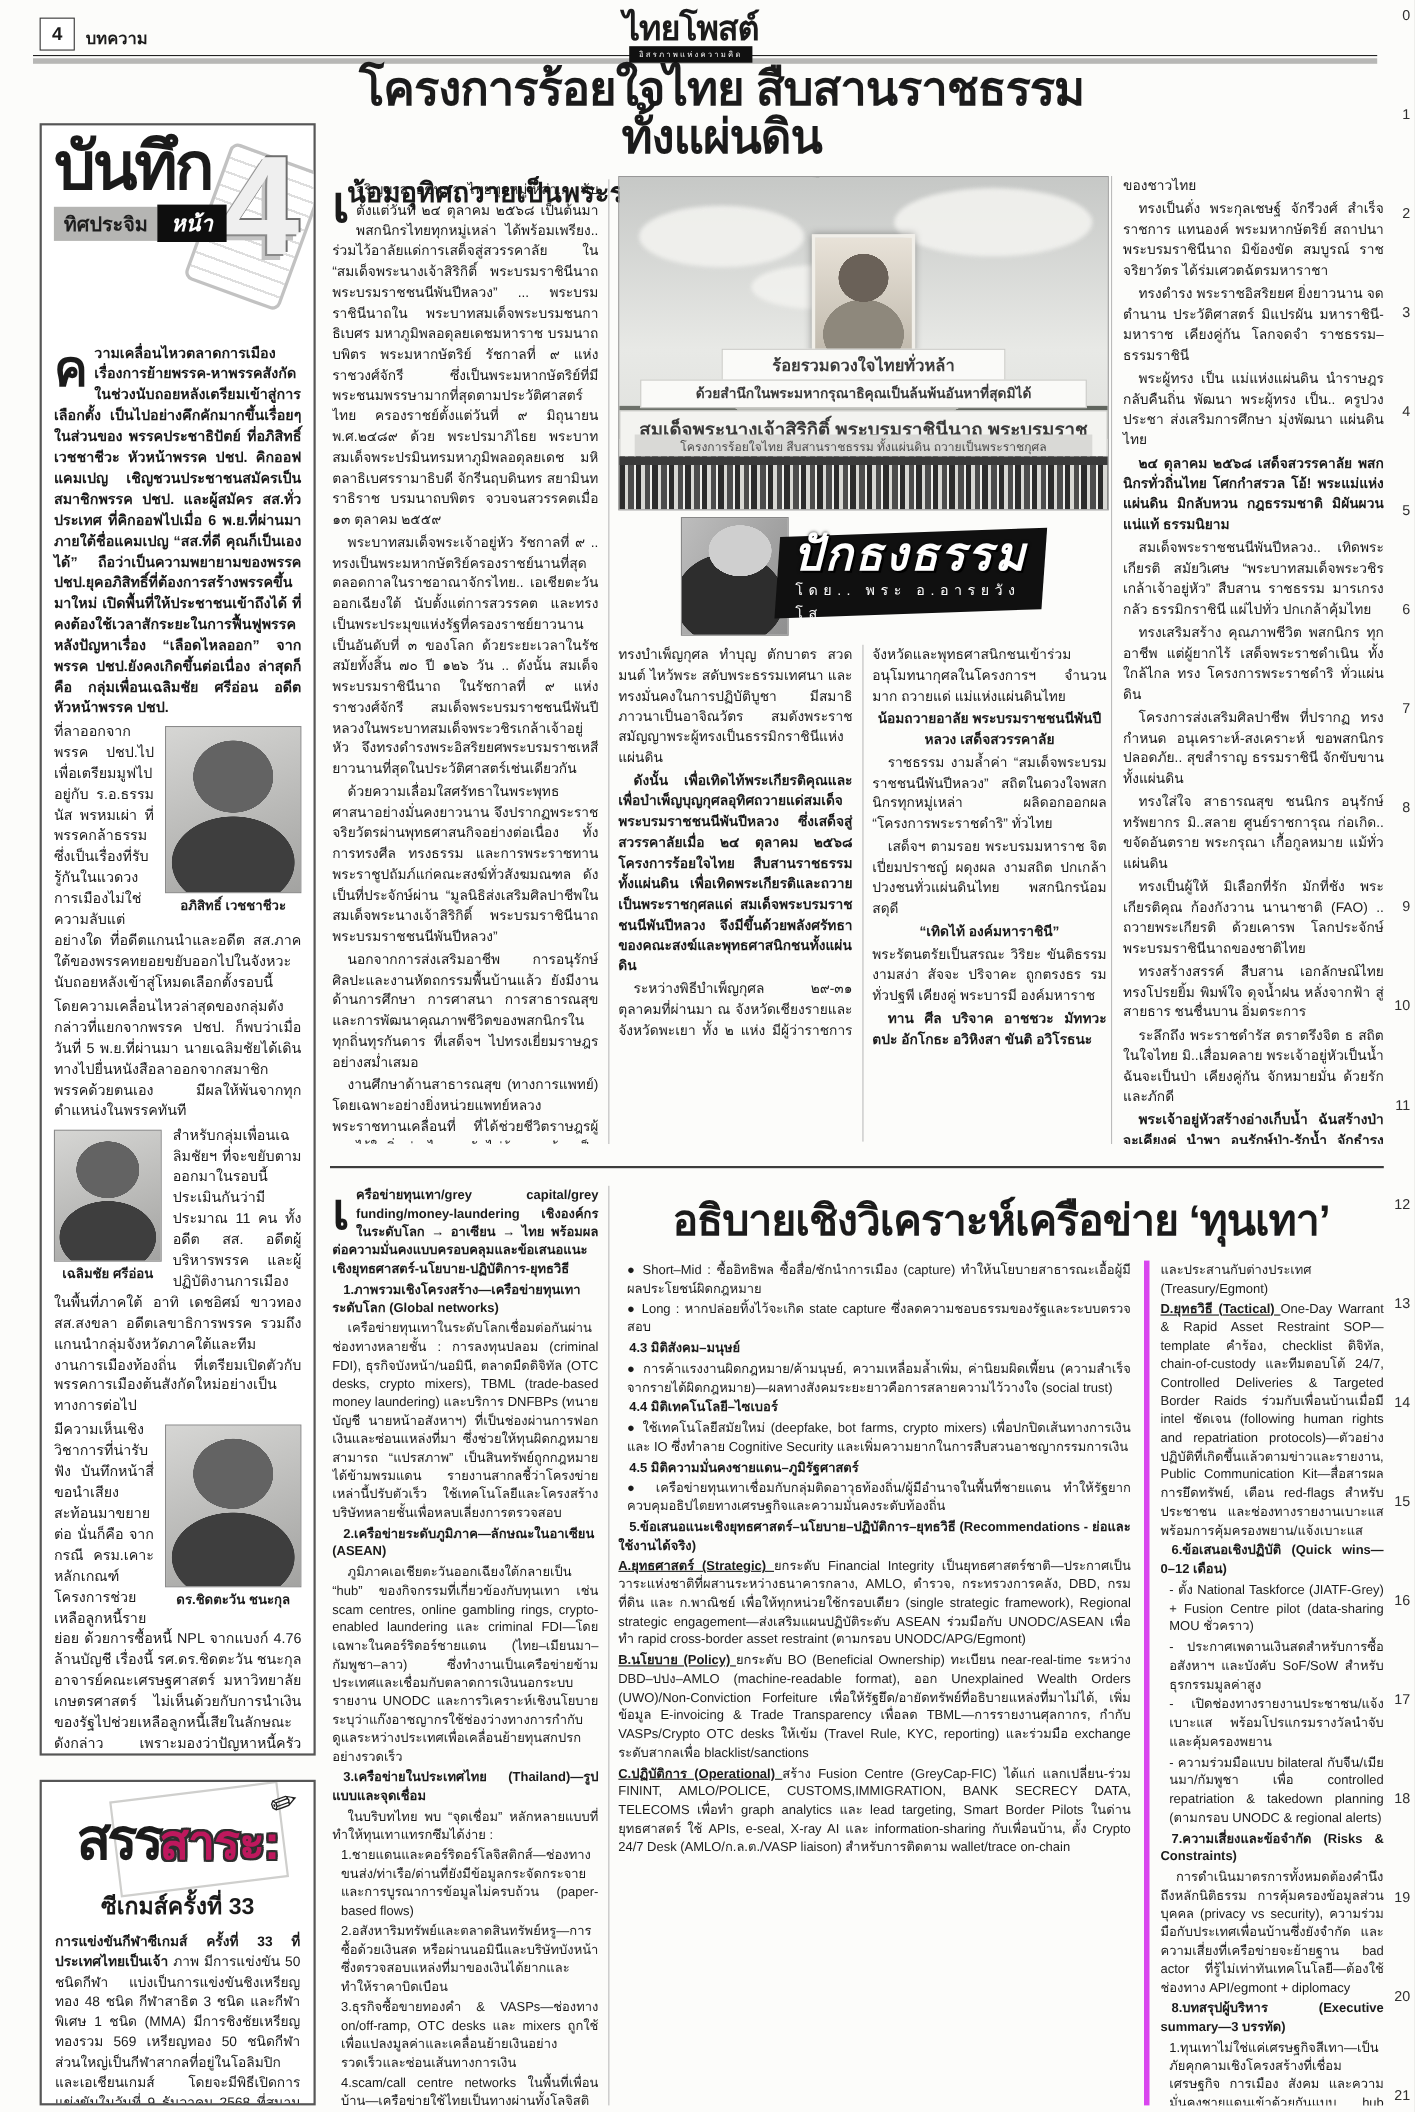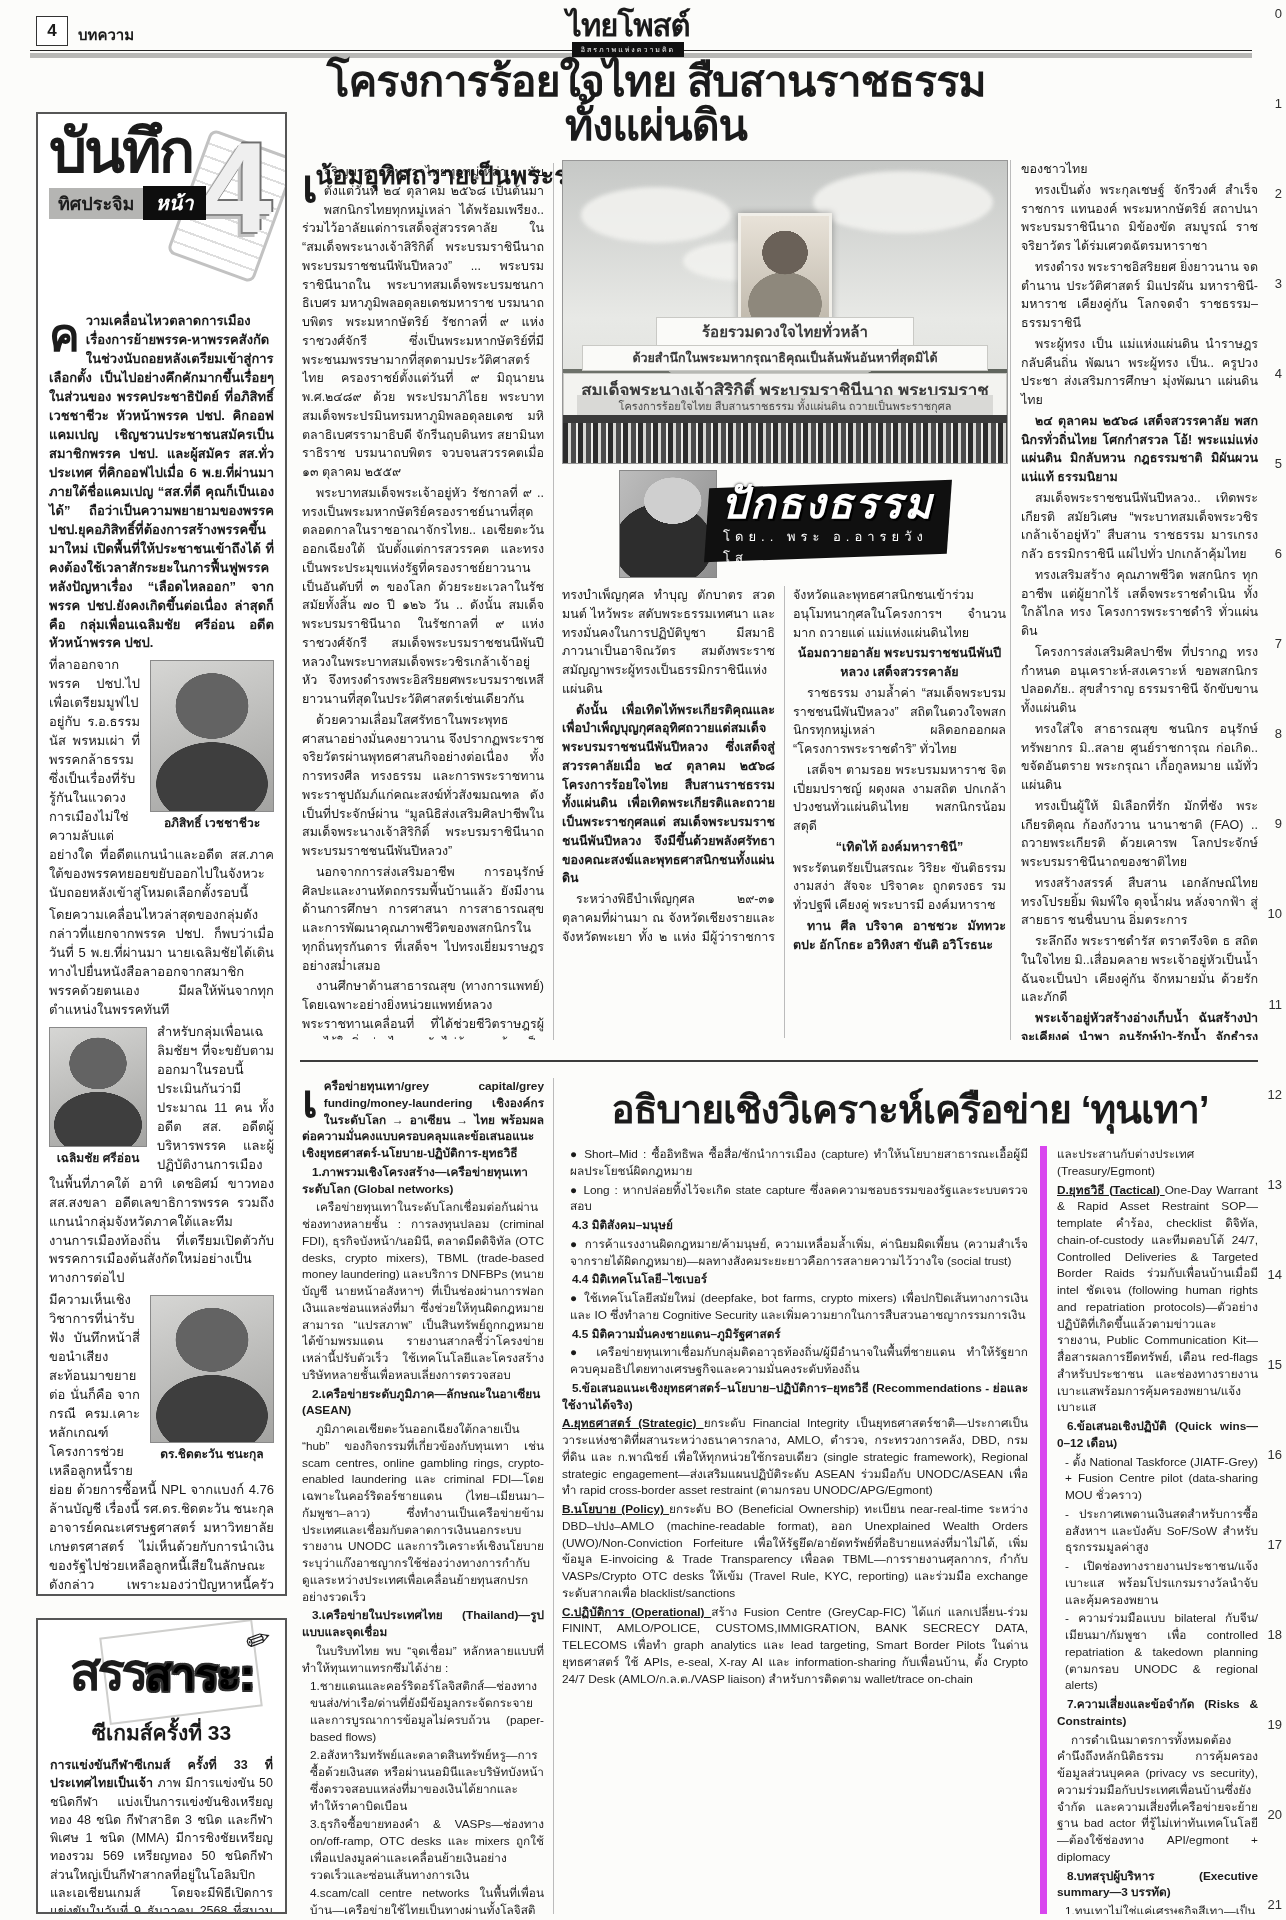--- a/index.html
+++ b/index.html
@@ -102,38 +102,38 @@
   .twocol{columns:2;column-gap:18px;column-rule:1px solid #bbb;height:452px;
          font-size:12.5px;line-height:1.5;text-align:justify;overflow:hidden;}
   
   .sansara{position:absolute;left:36px;top:1618px;width:251px;height:296px;border:2px solid #565656;
          background:#fff;padding:8px 12px;box-sizing:border-box;overflow:hidden;text-align:center;}
   .ss-logo{position:relative;height:82px;margin:2px 0 2px;}
   .ss-sheet{position:absolute;left:54px;top:-2px;width:150px;height:84px;border:2px solid #cfcfcd;
          background:#fff;transform:rotate(-7deg);}
   .ss-text{position:relative;z-index:2;white-space:nowrap;}
   .ss-a{font-size:52px;font-weight:800;letter-spacing:-4px;}
-  .ss-b{font-size:44px;font-weight:800;letter-spacing:-1px;color:#000000;
+  .ss-b{font-size:44px;font-weight:800;letter-spacing:-1px;color:#be185d;
         text-shadow:2px 0 0 #2e2e2e,-2px 0 0 #2e2e2e,0 2px 0 #2e2e2e,0 -2px 0 #2e2e2e,
                     2px 2px 0 #2e2e2e,-2px -2px 0 #2e2e2e,2px -2px 0 #2e2e2e,-2px 2px 0 #2e2e2e;}
   .ss-pencil{position:absolute;right:2px;top:-8px;font-size:30px;transform:rotate(-20deg);z-index:3;}
   .ss-title{font-size:21px;font-weight:800;margin:4px 0 7px;}
   .ss-body{font-size:12.5px;line-height:1.46;text-align:justify;margin:0;}
   .ss-body b{font-weight:800;}
   
   .ga-divider{position:absolute;left:300px;top:1060px;width:958px;height:2px;background:#3c3c3c;}
   .ga-col1{position:absolute;left:302px;top:1078px;width:252px;height:836px;box-sizing:border-box;
          padding-right:9px;border-right:1px solid #bbb;font-size:11.8px;line-height:1.42;
          text-align:justify;overflow:hidden;}
   .ga-head{position:absolute;left:562px;top:1078px;width:696px;text-align:center;font-size:39px;
          font-weight:800;letter-spacing:-1px;margin:0;}
   .ga-wide{position:absolute;left:562px;top:1146px;width:466px;height:768px;font-size:11.8px;
          line-height:1.42;text-align:justify;overflow:hidden;}
   .ga-col4{position:absolute;left:1040px;top:1146px;width:218px;height:768px;box-sizing:border-box;
-         padding-left:10px;border-left:7px solid #d946ef;font-size:11.8px;line-height:1.42;
+         padding-left:10px;border-left:5px solid #d946ef;font-size:11.8px;line-height:1.42;
          text-align:justify;overflow:hidden;}
 </style>
 </head>
 <body>
 
 <div class="page">
 
   <div class="pageno">4</div>
   <div class="section-label">บทความ</div>
   <div class="masthead">

